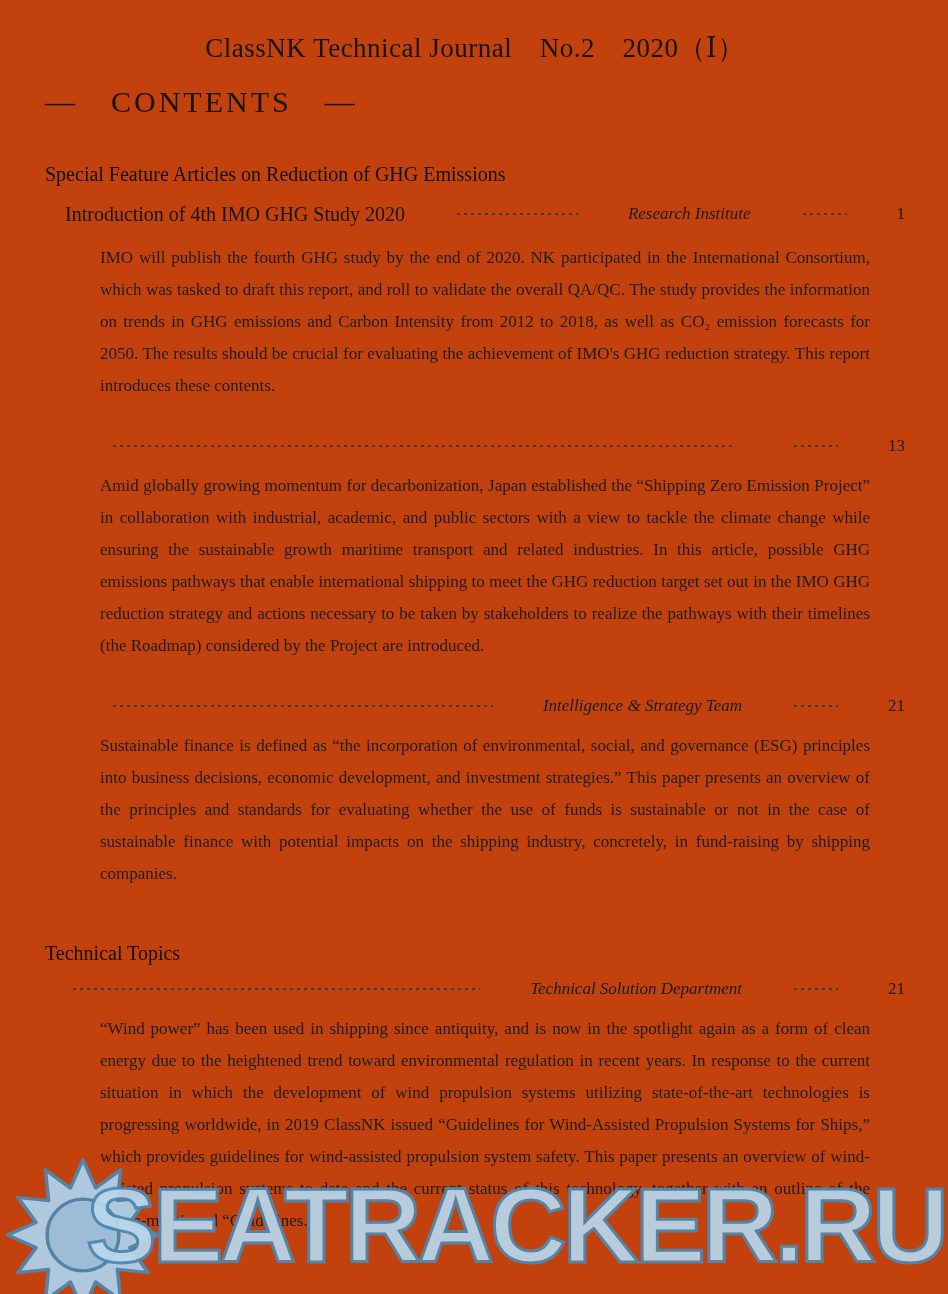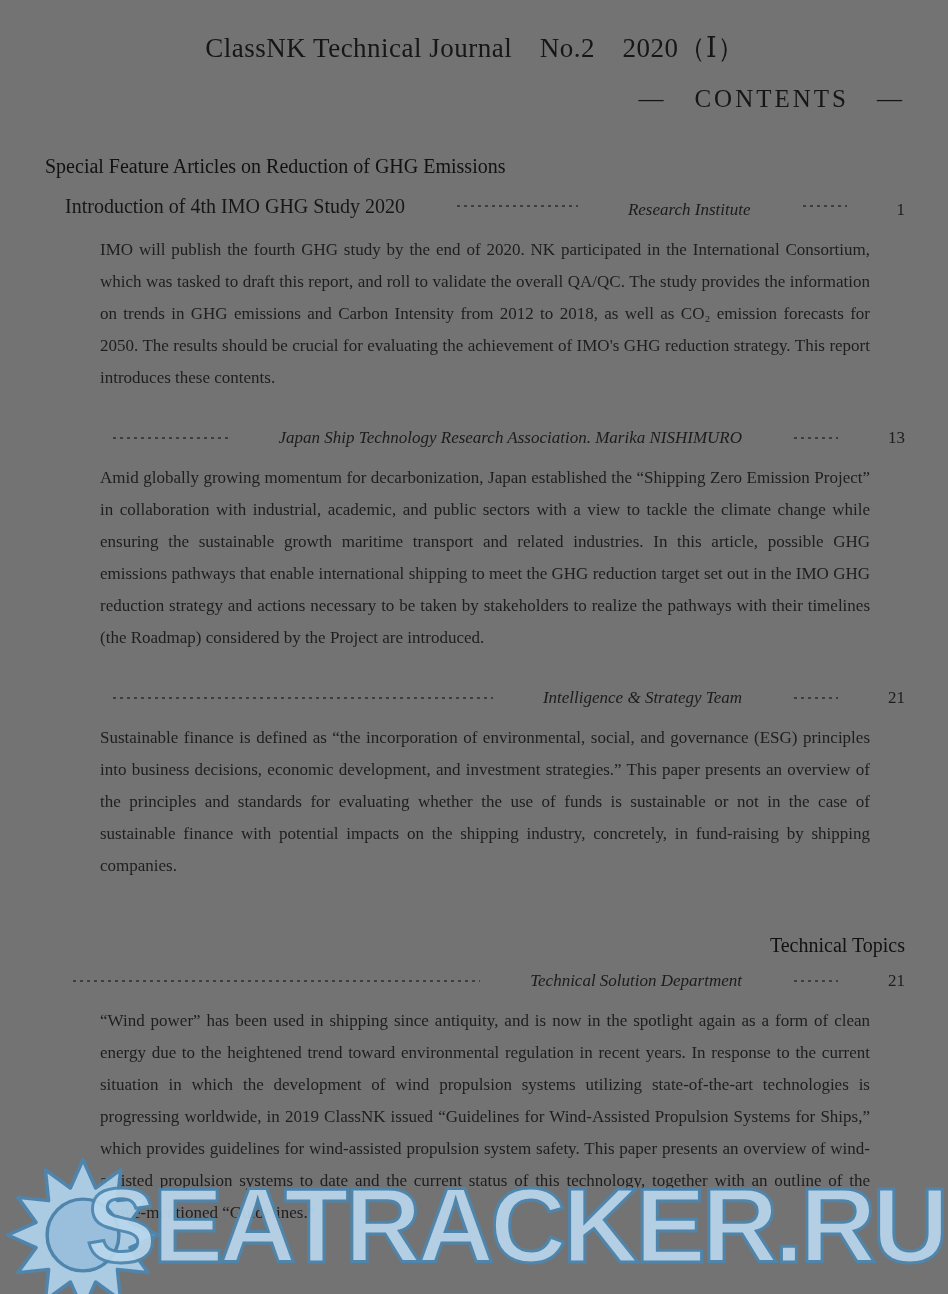--- a/index.html
+++ b/index.html
@@ -2,58 +2,57 @@
 <html><head>
 <meta charset="utf-8">
 <style>
   * { margin: 0; padding: 0; box-sizing: border-box; }
   html, body { background: #ffffff; }
   .page {
     position: relative;
     width: 948px;
     height: 1294px;
     margin: 0 auto;
-    background: #737373;
+    background: #c2410c;
     overflow: hidden;
     font-family: "Liberation Serif", "DejaVu Serif", serif;
     color: #1c1c1c;
   }
   .content {
     padding: 30px 43px 0 45px;
   }
   .journal-title {
     text-align: center;
     font-size: 27px;
     font-weight: normal;
     letter-spacing: 0.5px;
     margin-bottom: 16px;
     color: #161616;
   }
   .contents-label {
-    text-align: right;
-    font-size: 25px;
+    text-align: left;
+    font-size: 30px;
     letter-spacing: 3px;
     margin-bottom: 40px;
     color: #161616;
   }
   .section-heading {
     font-family: Liberation Serif, serif;
     font-size: 20px;
     font-weight: normal;
     color: #111111;
     margin: 26px 0 14px 0;
   }
   .section-heading.second {
     margin-top: 52px;
-    text-align: right;
   }
   .entry { margin-bottom: 34px; }
   .entry-line {
     display: flex;
-    align-items: flex-end;
+    align-items: center;
     margin-left: 20px;
     gap: 44px;
   }
   .entry-line.author-line {
     margin-left: 60px;
     margin-top: 12px;
   }
   .entry-title {
     font-size: 20px;
     line-height: 1.4;
@@ -138,21 +137,20 @@
         <span class="entry-author">Research Institute</span>
         <span class="leader short"></span>
         <span class="entry-page">1</span>
       </div>
       <p class="abstract">IMO will publish the fourth GHG study by the end of 2020. NK participated in the International Consortium, which was tasked to draft this report, and roll to validate the overall QA/QC. The study provides the information on trends in GHG emissions and Carbon Intensity from 2012 to 2018, as well as CO₂ emission forecasts for 2050. The results should be crucial for evaluating the achievement of IMO's GHG reduction strategy. This report introduces these contents.</p>
     </div>
 
     <div class="entry">
       <div class="entry-line author-line">
         <span class="leader"></span>
-        <span class="entry-author">Japan Ship Technology Research Association. Marika NISHIMURO</span>
         <span class="leader short"></span>
         <span class="entry-page">13</span>
       </div>
       <p class="abstract">Amid globally growing momentum for decarbonization, Japan established the “Shipping Zero Emission Project” in collaboration with industrial, academic, and public sectors with a view to tackle the climate change while ensuring the sustainable growth maritime transport and related industries. In this article, possible GHG emissions pathways that enable international shipping to meet the GHG reduction target set out in the IMO GHG reduction strategy and actions necessary to be taken by stakeholders to realize the pathways with their timelines (the Roadmap) considered by the Project are introduced.</p>
     </div>
 
     <div class="entry">
       <div class="entry-line author-line">
         <span class="leader"></span>
         <span class="entry-author">Intelligence &amp; Strategy Team</span>

